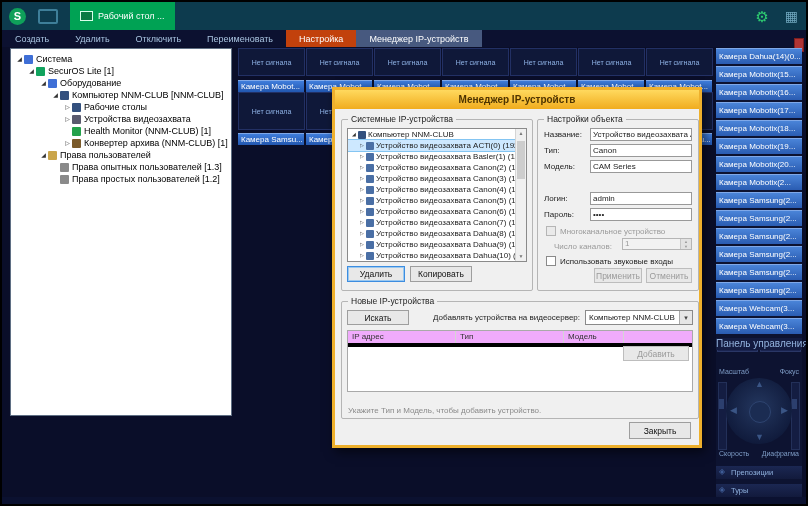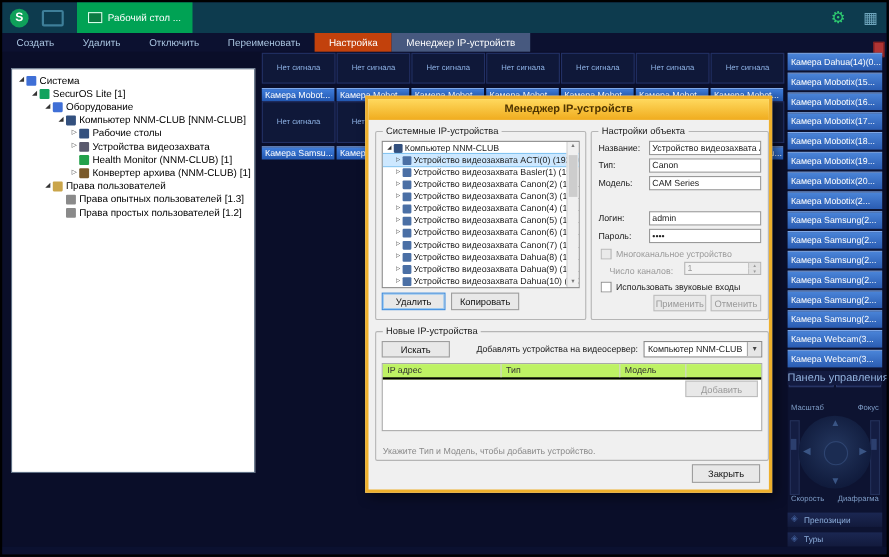--- a/index.html
+++ b/index.html
@@ -18,21 +18,21 @@
   .gridico{color:#6fa6bd;font-size:14px;line-height:1;}
   
   .toolbar{position:absolute;left:0;top:28px;width:100%;height:17px;background:#0c1130;display:flex;align-items:stretch;
            font-size:9px;color:#a9c4e0;}
   .mitem{display:flex;align-items:center;padding:0 13px;white-space:nowrap;}
   .mitem.cfg{background:#c2410c;color:#fff;}
   .mitem.ipmgr{background:#47597f;color:#fff;}
   .redbtn{position:absolute;right:2px;top:36px;width:8px;height:12px;background:#b03434;border:1px solid #7d1f1f;}
   
   .tree-panel{position:absolute;left:8px;top:46px;width:222px;height:368px;background:#fff;border:1px solid #5f6f84;
-              box-sizing:border-box;padding-top:4px;font-size:9px;color:#000;overflow:hidden;margin-top:14px;}
+              box-sizing:border-box;padding-top:4px;font-size:9px;color:#000;overflow:hidden;}
   .tr{height:12px;line-height:12px;display:flex;align-items:center;white-space:nowrap;}
   .exp{width:9px;display:inline-block;font-size:6px;color:#333;text-align:center;flex:none;}
   .ti{width:9px;height:9px;flex:none;margin-right:3px;border-radius:1px;}
   
   .vgrid{position:absolute;left:236px;top:46px;width:476px;height:451px;}
   .cell{position:absolute;background:#0f1839;border:1px solid #223064;box-sizing:border-box;color:#8fb3e6;font-size:7px;
         display:flex;align-items:center;justify-content:center;}
   .clabel{position:absolute;height:12px;background:linear-gradient(#3f7ddb,#2257b0);border-top:1px solid #7fa8e8;
           box-sizing:border-box;color:#fff;font-size:8px;line-height:11px;padding-left:3px;white-space:nowrap;overflow:hidden;}
   
@@ -89,21 +89,21 @@
   .cbrow{position:absolute;left:8px;right:6px;display:flex;align-items:center;font-size:8px;white-space:nowrap;overflow:hidden;}
   .spin{position:absolute;left:78px;right:0;top:-2px;height:12px;background:#f2f2f2;border:1px solid #b5b5b5;
         box-sizing:border-box;color:#9a9a9a;font-size:8px;line-height:10px;padding:0 2px;}
   .spin .sar{position:absolute;right:0;width:10px;height:5px;background:#e2e2e2;color:#999;font-size:4px;line-height:5px;
              text-align:center;border-left:1px solid #c5c5c5;}
   .combo{position:absolute;right:5px;top:8px;width:108px;height:15px;background:#fff;border:1px solid #8a8a8a;
          box-sizing:border-box;font-size:8px;line-height:13px;padding:0 14px 0 3px;white-space:nowrap;overflow:hidden;}
   .combo .car{position:absolute;right:0;top:0;width:12px;height:100%;background:#e6e6e6;border-left:1px solid #aaa;
               color:#444;font-size:7px;text-align:center;line-height:13px;}
   .ntable{position:absolute;left:5px;top:28px;right:5px;height:62px;background:#fff;border:1px solid #a9a9a9;box-sizing:border-box;}
-  .thead{display:flex;height:12px;background:#bef264;border-bottom:2px solid #000000;font-size:8px;color:#333;}
+  .thead{display:flex;height:12px;background:#f0abfc;border-bottom:4px solid #000000;font-size:8px;color:#333;}
   .th-c{border-right:1px solid #d5d5d5;padding:0 4px;line-height:12px;box-sizing:border-box;}
   .hint{position:absolute;left:6px;bottom:3px;font-size:8px;color:#8a8a8a;white-space:nowrap;}
 </style>
 </head>
 <body>
 
 <div class="screen">
 
   <div class="topbar">
     <div class="logo">S</div>

